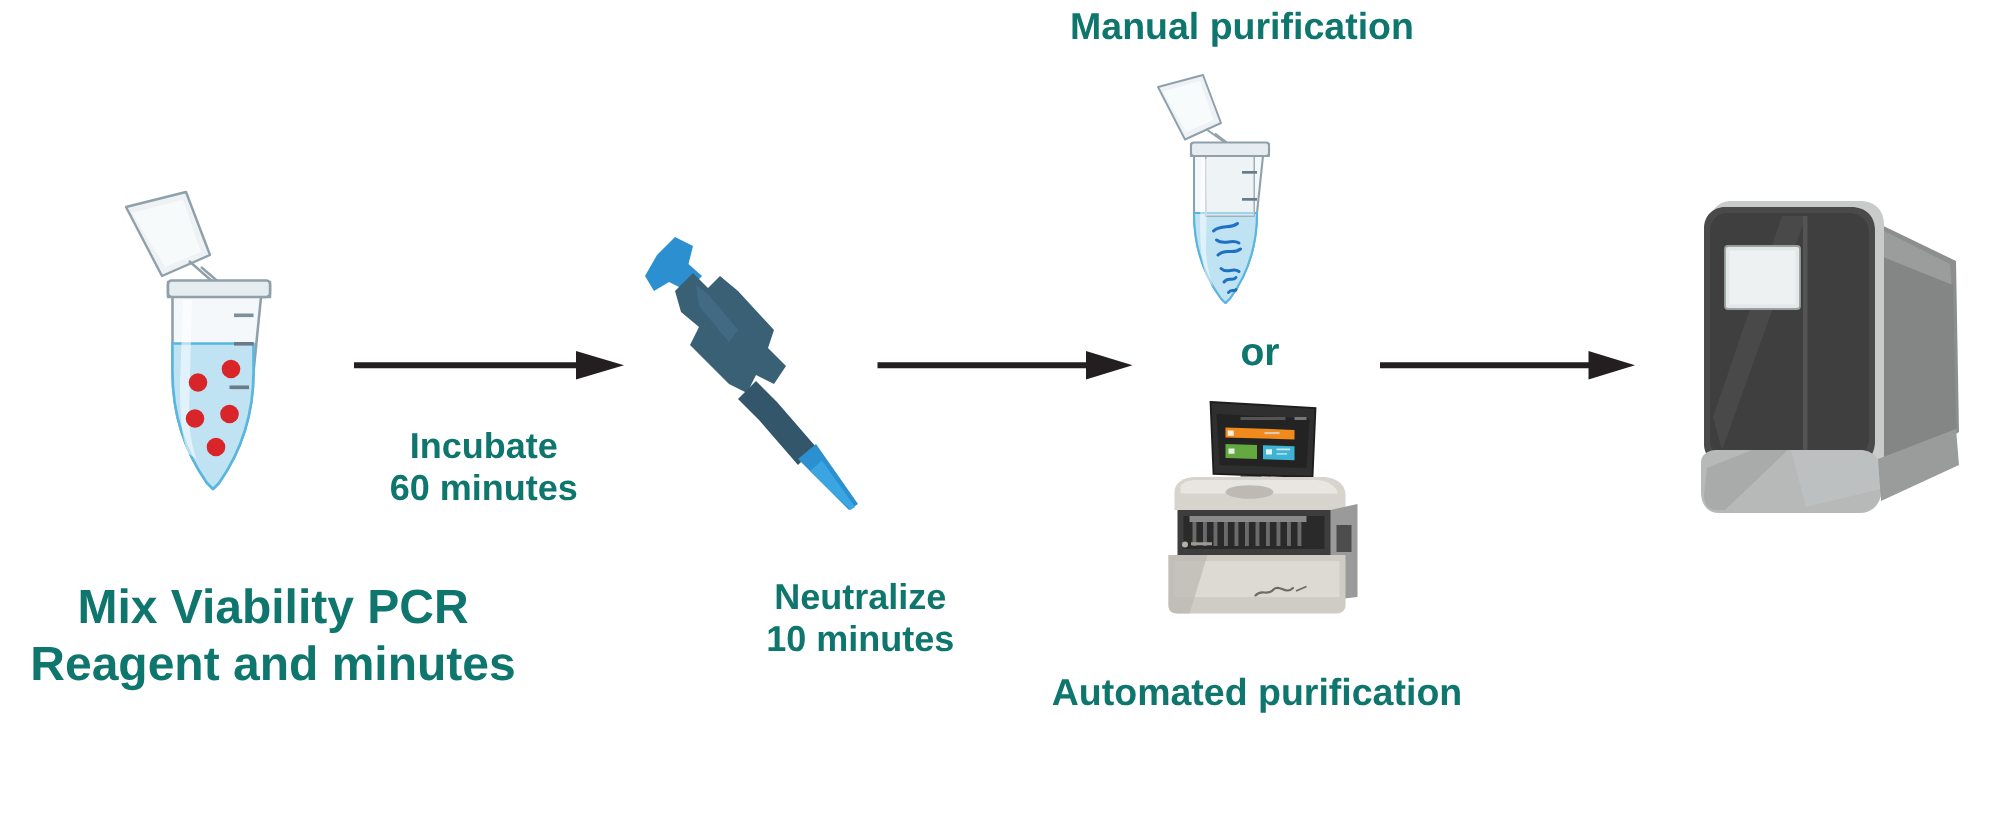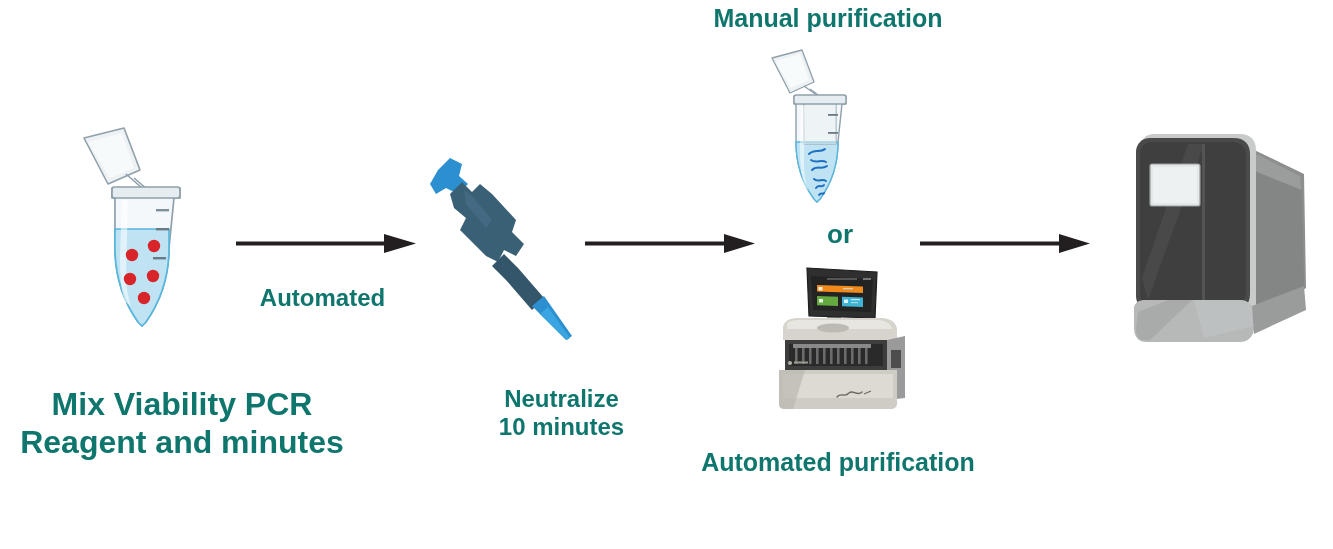--- a/index.html
+++ b/index.html
@@ -45,21 +45,21 @@
   }
   #label-mix-reagent {
     left: 12px; top: 386px; width: 340px;
     font-size: 32px;
   }
   #label-incubate {
     left: 205px; top: 284px; width: 235px;
     font-size: 24px;
   }
   #label-neutralize {
-    left: 444px; top: 385px; width: 235px;
+    left: 456px; top: 385px; width: 235px;
     font-size: 24px;
   }
   #label-pcr {
     left: 1135px; top: 385px; width: 185px;
     font-size: 24px;
   }
 
   
   .fig { position: absolute; }
   #fig-tube-sample  { left: 68px;  top: 126px; width: 150px; height: 225px; }
@@ -122,21 +122,21 @@
     </svg>
   </div>
 
   <div class="arrow" id="arrow-1">
     <svg width="180" height="30" viewBox="0 0 180 30" xmlns="http://www.w3.org/2000/svg">
       <rect x="0" y="11.5" width="155" height="4" fill="#231f20"></rect>
       <path d="M148 4 L180 13.5 L148 23 Z" fill="#231f20"></path>
     </svg>
   </div>
 
-  <div class="lbl" id="label-incubate"><span>Automated</span><br></div>
+  <div class="lbl" id="label-incubate"><span>Incubate</span><br><span>60 minutes</span></div>
 
   <div class="lbl" id="label-mix-reagent"><span>Mix Viability PCR</span><br><span>Reagent and minutes</span></div>
 
   <div class="fig" id="fig-pipette">
     <svg width="185" height="190" viewBox="0 0 185 190" xmlns="http://www.w3.org/2000/svg">
 
       <path d="M18 20 L30 8 L42 14 L39 26 L48 34 L38 44 L26 38 L16 44 L10 34 Z" fill="#2b8fd0"></path>
 
       <path d="M30 44
                L42 32

